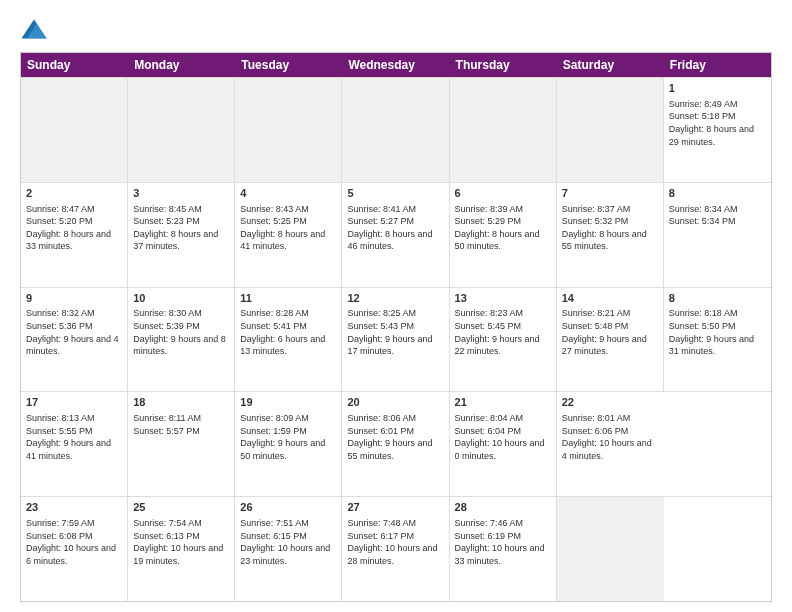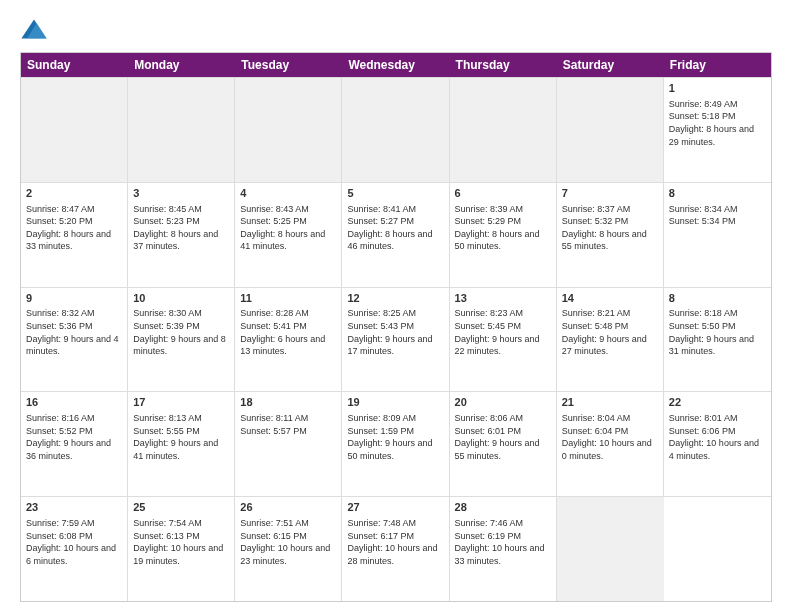--- a/index.html
+++ b/index.html
@@ -233,26 +233,20 @@
           </div>
           <div class="cal-cell">
             <span class="day-number">8</span>
             <div class="cell-text">Sunrise: 8:18 AM</div>
             <div class="cell-text">Sunset: 5:50 PM</div>
             <div class="cell-text">Daylight: 9 hours and 31 minutes.</div>
           </div>
         </div>
         <div class="cal-week">
           <div class="cal-cell">
-            <span class="day-number">16</span>
-            <div class="cell-text">Sunrise: 8:16 AM</div>
-            <div class="cell-text">Sunset: 5:52 PM</div>
-            <div class="cell-text">Daylight: 9 hours and 36 minutes.</div>
-          </div>
-          <div class="cal-cell">
             <span class="day-number">17</span>
             <div class="cell-text">Sunrise: 8:13 AM</div>
             <div class="cell-text">Sunset: 5:55 PM</div>
             <div class="cell-text">Daylight: 9 hours and 41 minutes.</div>
           </div>
           <div class="cal-cell">
             <span class="day-number">18</span>
             <div class="cell-text">Sunrise: 8:11 AM</div>
             <div class="cell-text">Sunset: 5:57 PM</div>
           </div>

